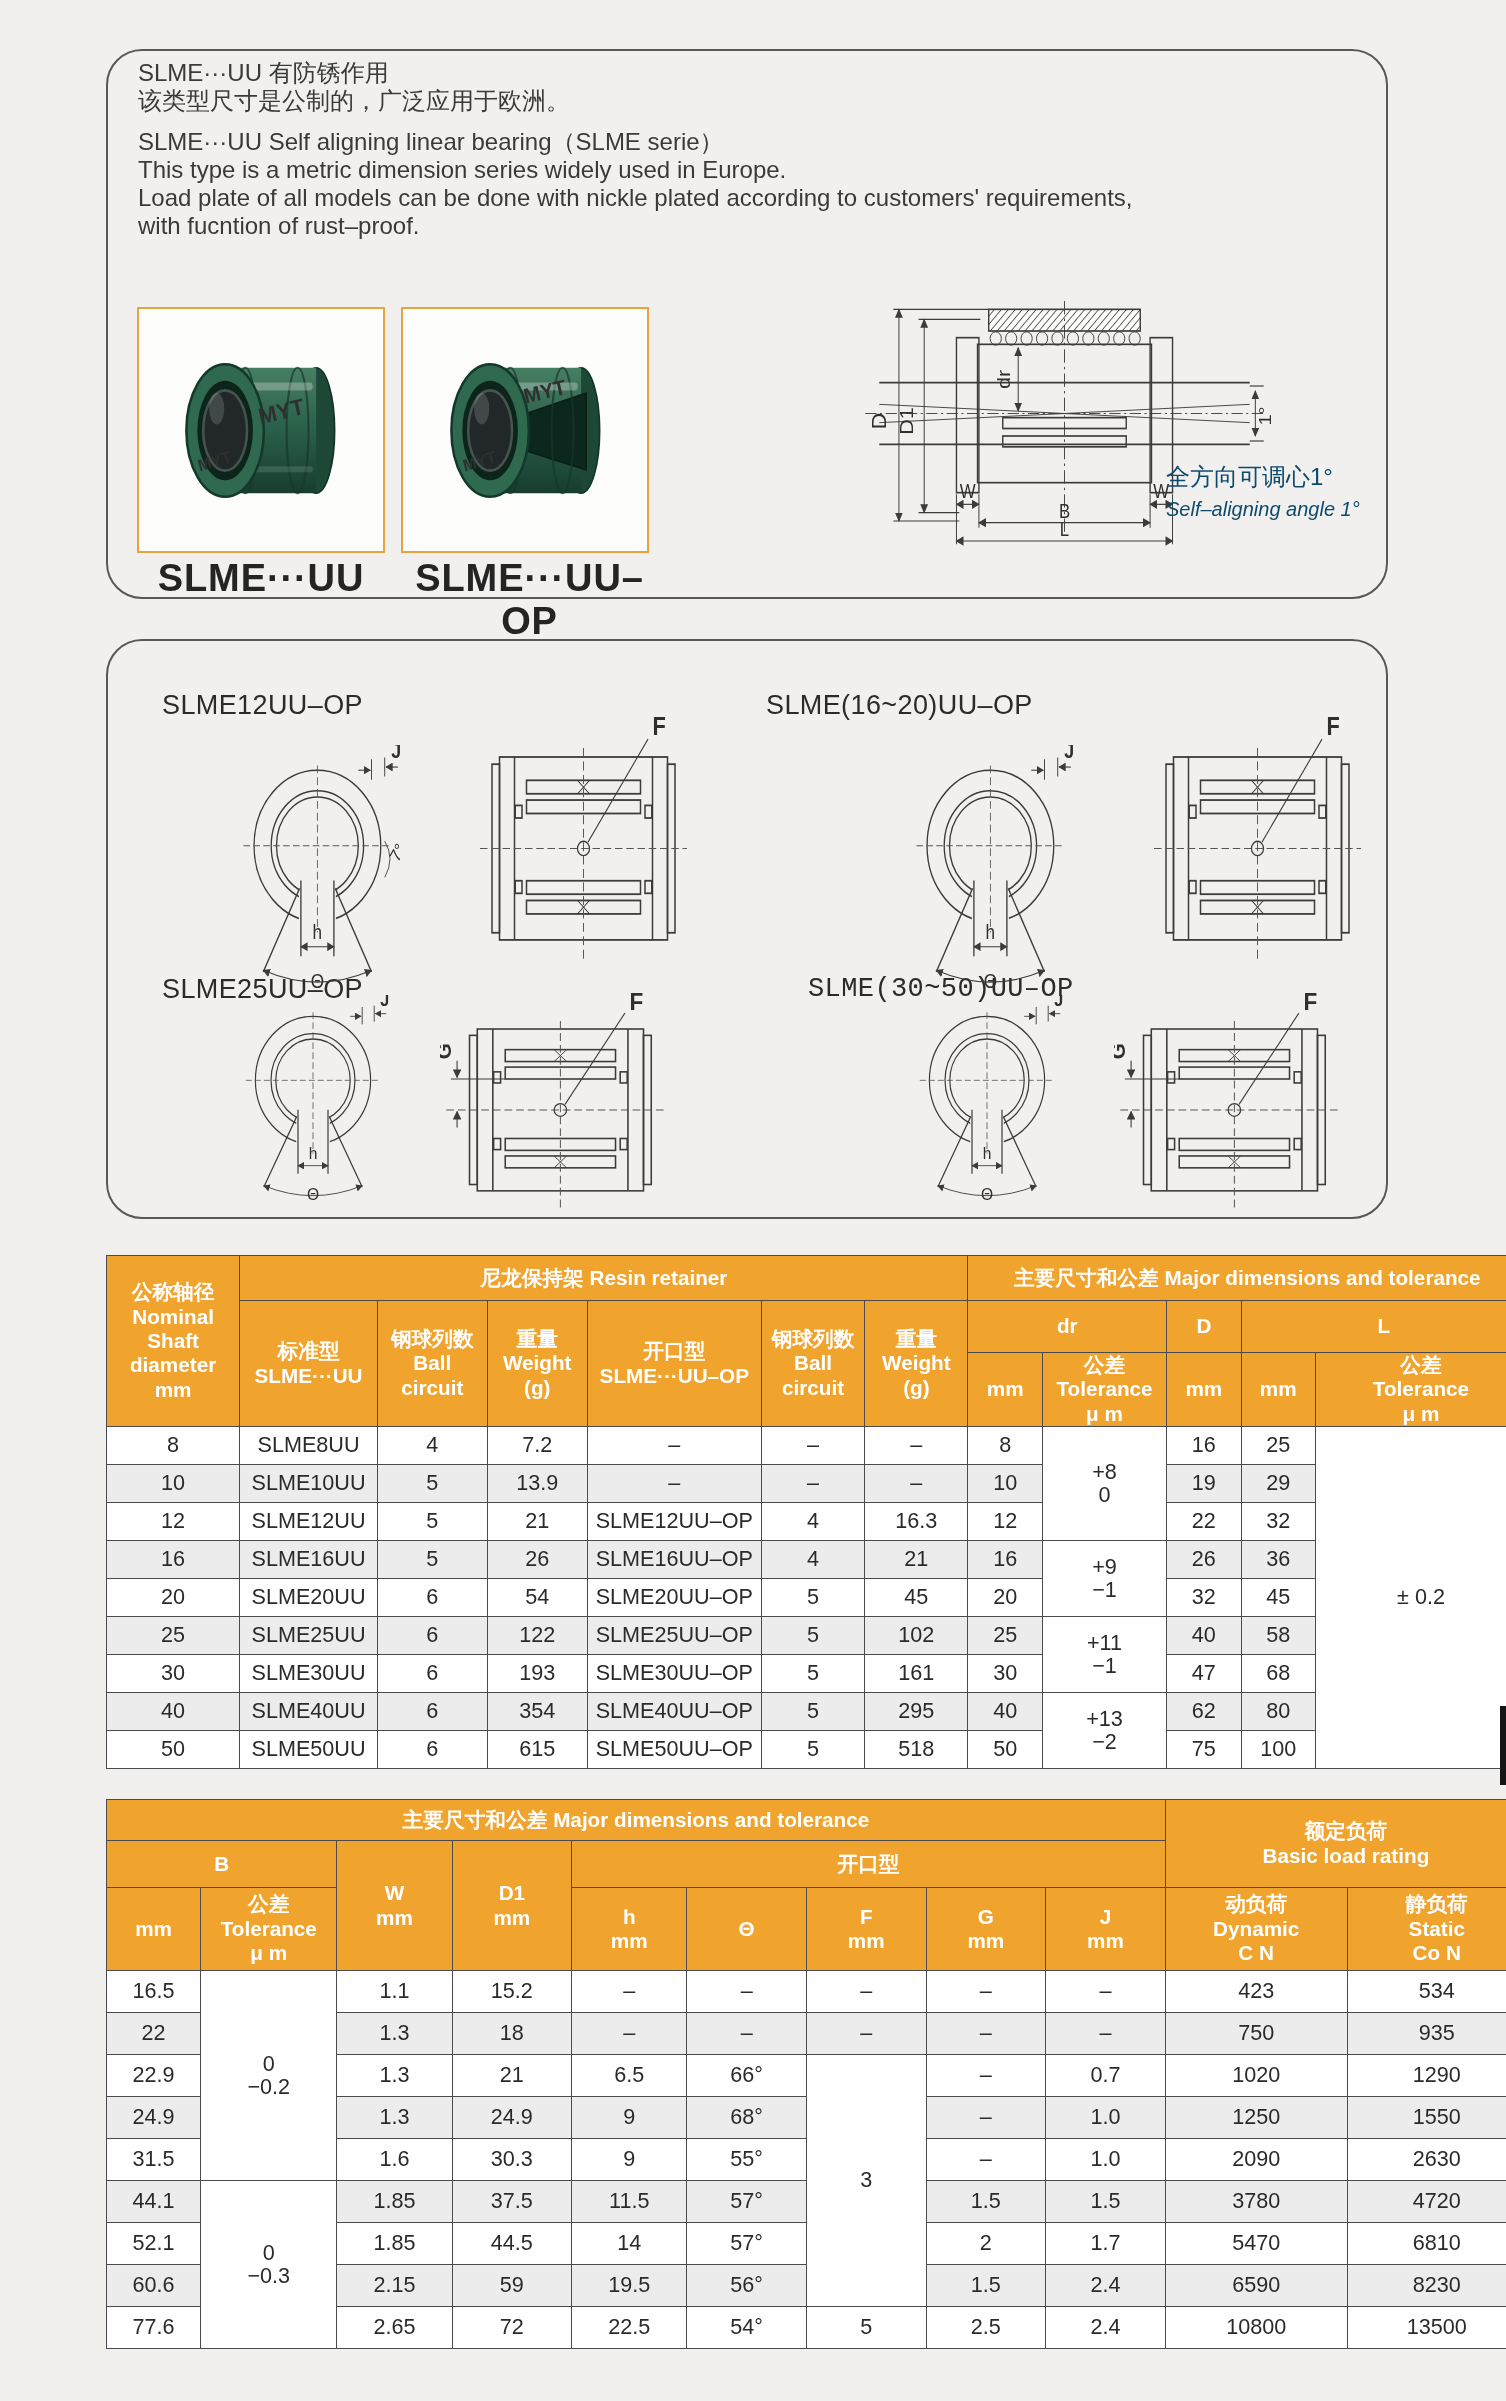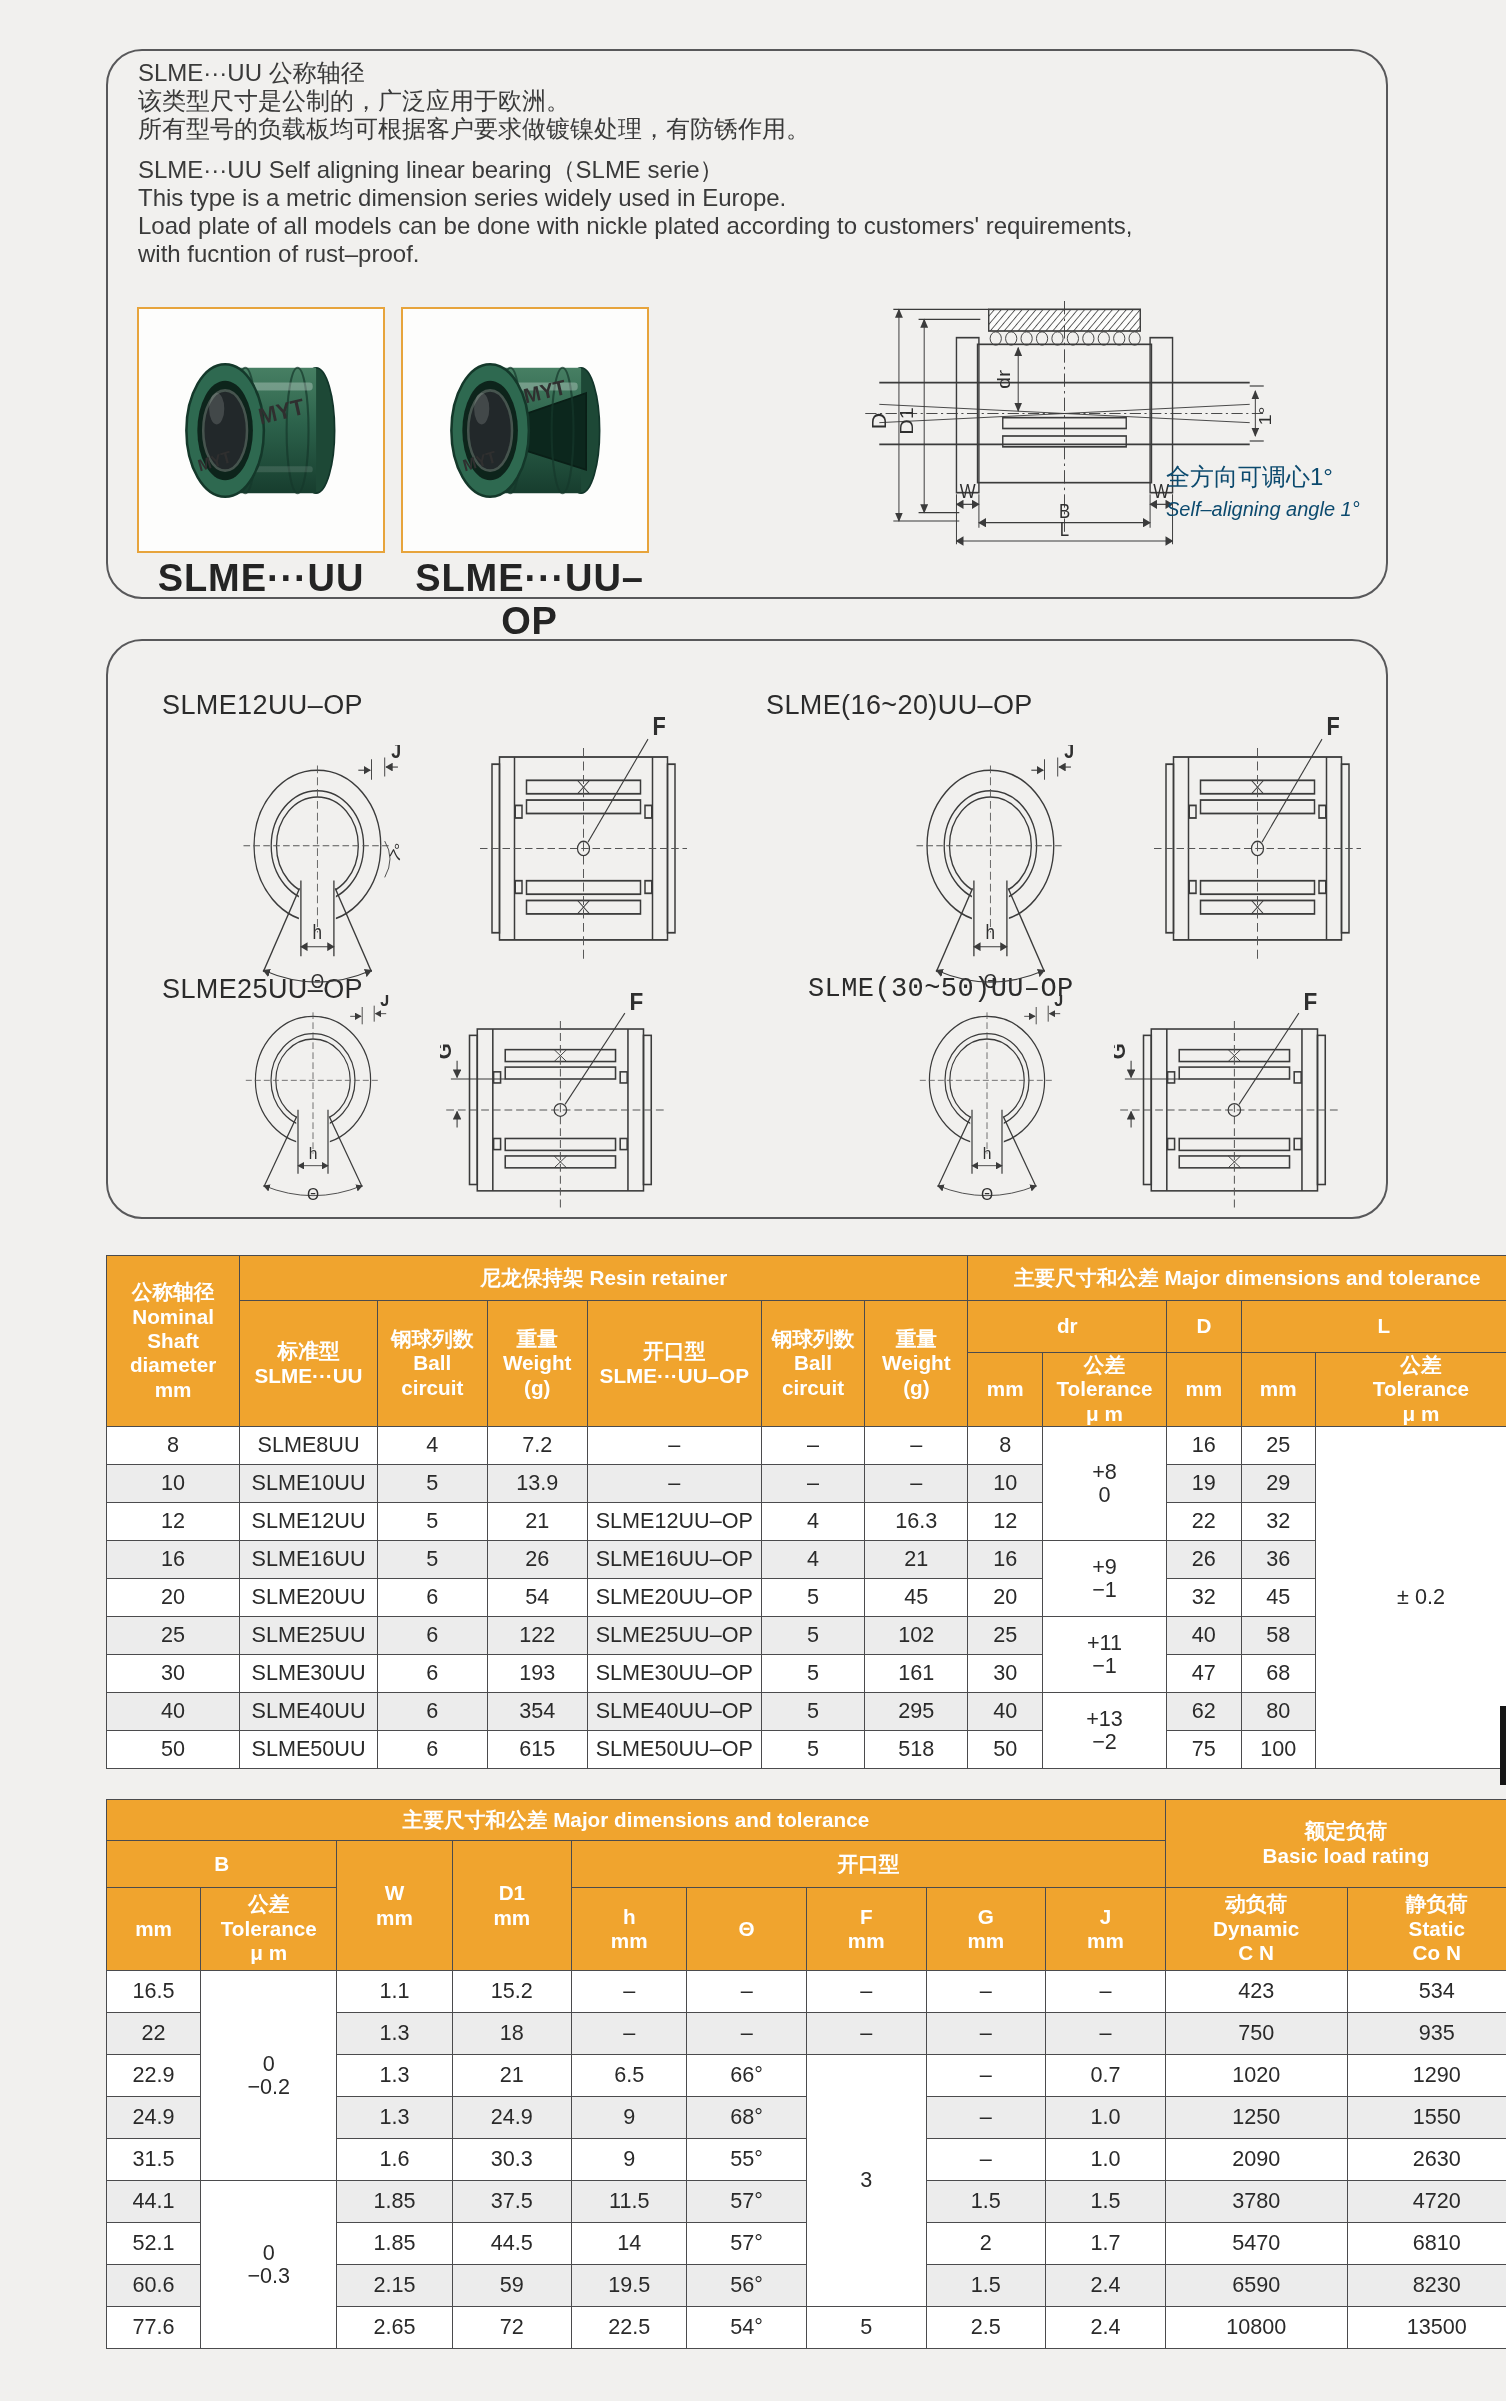--- a/index.html
+++ b/index.html
@@ -86,23 +86,22 @@
       <stop offset="0" stop-color="#477f63"></stop>
       <stop offset="0.45" stop-color="#2c624b"></stop>
       <stop offset="1" stop-color="#173d2e"></stop>
     </linearGradient>
   </defs>
 </svg>
 
 <div id="panel1" class="panel"></div>
 
 <div class="intro">
-  <div>SLME···UU 公称轴径</div>
+  <div>SLME···UU 有防锈作用</div>
   <div>该类型尺寸是公制的，广泛应用于欧洲。</div>
-  <div>所有型号的负载板均可根据客户要求做镀镍处理，有防锈作用。</div>
   <div class="en">
     <div>SLME···UU Self aligning linear bearing（SLME serie）</div>
     <div>This type is a metric dimension series widely used in Europe.</div>
     <div>Load plate of all models can be done with nickle plated according to customers' requirements,</div>
     <div>with fucntion of rust–proof.</div>
   </div>
 </div>
 
 <div id="pbox1" class="pbox"></div>
 <svg style="left:151px;top:339px;" width="219" height="183" viewBox="0 0 260 210" preserveAspectRatio="none">

